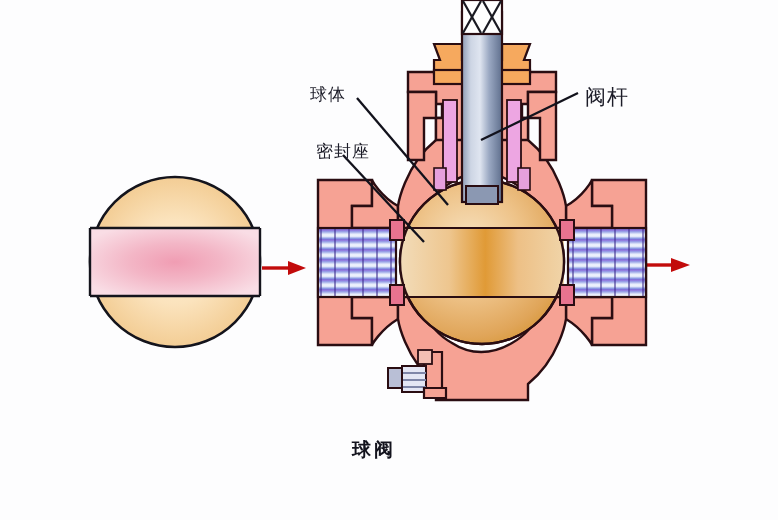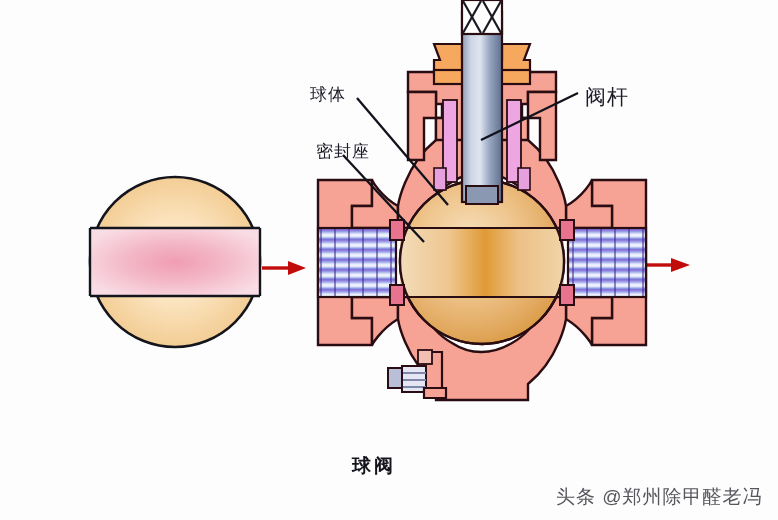--- a/index.html
+++ b/index.html
@@ -33,21 +33,21 @@
     position: absolute;
     color: #1c1c28;
     white-space: nowrap;
     font-family: "Liberation Serif", "DejaVu Serif", serif;
     letter-spacing: 1px;
   }
   #label-ball     { left: 310px; top: 83px;  font-size: 17px; }
   #label-seat     { left: 278px; top: 140px; font-size: 17px; margin-left: 38px; }
   #label-stem     { left: 585px; top: 83px;  font-size: 21px; }
   #caption-left   { left: 88px;  top: 380px; font-size: 16px; color: #2a2a38; letter-spacing: 2px;}
-  #caption-main   { left: 352px; top: 453px; font-size: 19px; font-weight: bold; color: #14141e; letter-spacing: 3px;}
+  #caption-main   { left: 352px; top: 437px; font-size: 19px; font-weight: bold; color: #14141e; letter-spacing: 3px;}
   #watermark {
     position: absolute;
     left: 556px; top: 484px;
     font-size: 19px;
     color: #55555c;
     font-family: "Liberation Sans", sans-serif;
     letter-spacing: 1px;
     white-space: nowrap;
   }
 </style>
@@ -237,15 +237,14 @@
 
   <div class="lbl" id="label-ball">球体</div>
 
   <div class="lbl" id="label-seat">密封座</div>
 
   <div class="lbl" id="label-stem">阀杆</div>
 
 
   <div class="lbl" id="caption-main">球阀</div>
 
-  <div id="watermark">头条 @郑州除甲醛老冯</div>
 
 </div>
 
 </body></html>

